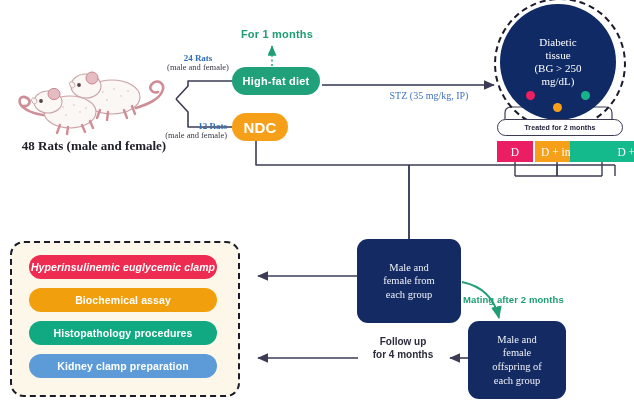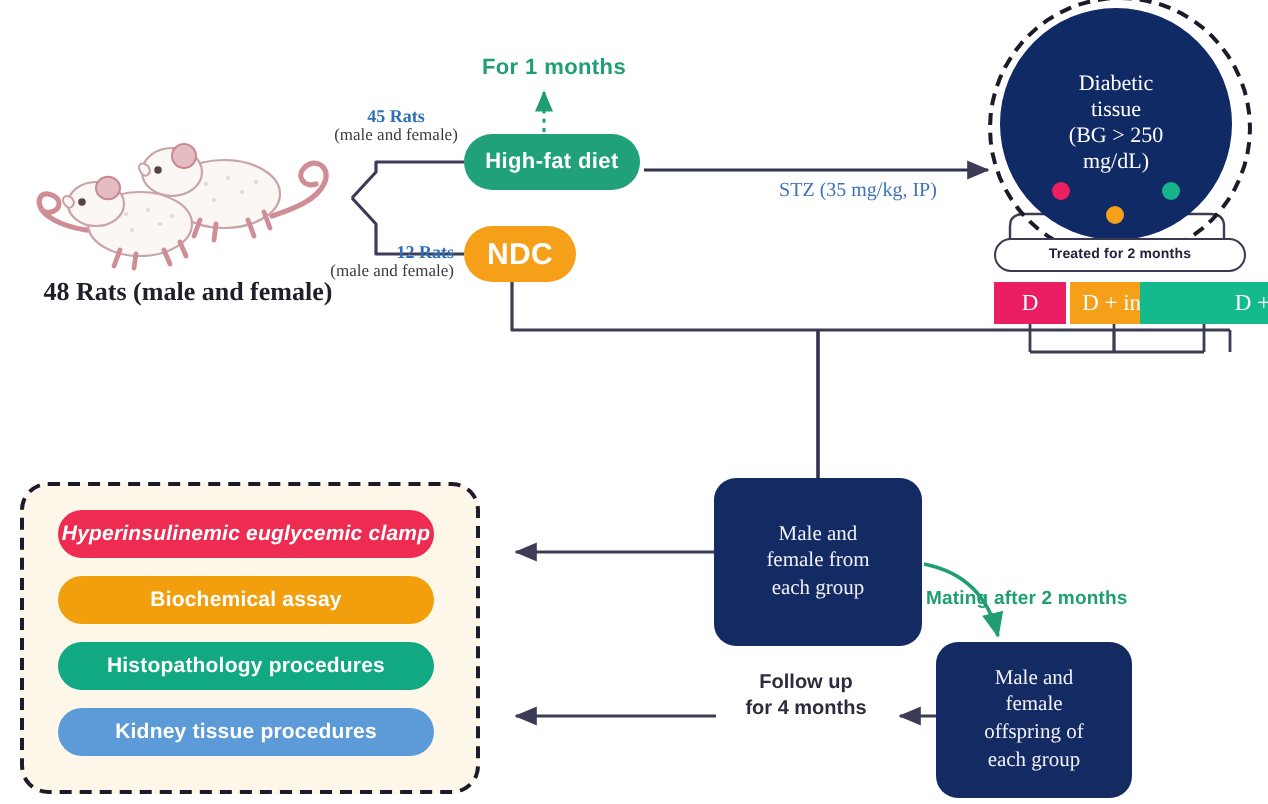--- a/index.html
+++ b/index.html
@@ -156,21 +156,21 @@
         <circle cx="66" cy="63" r="1.1"></circle>
       <circle cx="72" cy="70" r="1.1"></circle>
         <circle cx="58" cy="73" r="1.1"></circle>
       <circle cx="78" cy="66" r="1.1"></circle>
     </g>
   </svg>
 
   <div class="abs rats-caption">48 Rats (male and female)</div>
 
   <div class="abs branch-lab lab-36">
-    <b>45 Rats</b>
+    <b>24 Rats</b>
     <span>(male and female)</span>
   </div>
   <div class="abs branch-lab lab-12">
     <b>12 Rats</b>
     <span>(male and female)</span>
   </div>
 
   <div class="abs for3">For 1 months</div>
   <div class="abs pill hfd">High-fat diet</div>
   <div class="abs pill ndc">NDC</div>
@@ -217,15 +217,15 @@
 
   <div class="abs followup">
     <div>Follow up</div>
     <div>for 4 months</div>
   </div>
 
   <div class="abs panel"></div>
   <div class="abs abar ab1">Hyperinsulinemic euglycemic clamp</div>
   <div class="abs abar ab2">Biochemical assay</div>
   <div class="abs abar ab3">Histopathology procedures</div>
-  <div class="abs abar ab4">Kidney tissue procedures</div>
+  <div class="abs abar ab4">Kidney clamp preparation</div>
 
 </div>
 
 </body></html>

